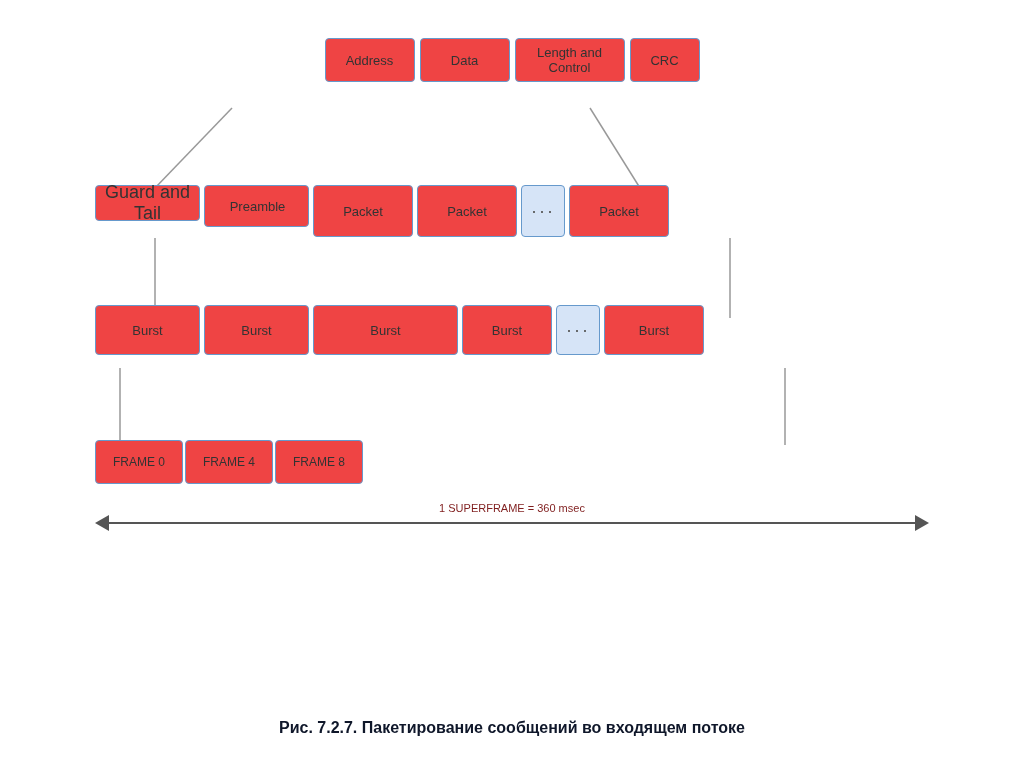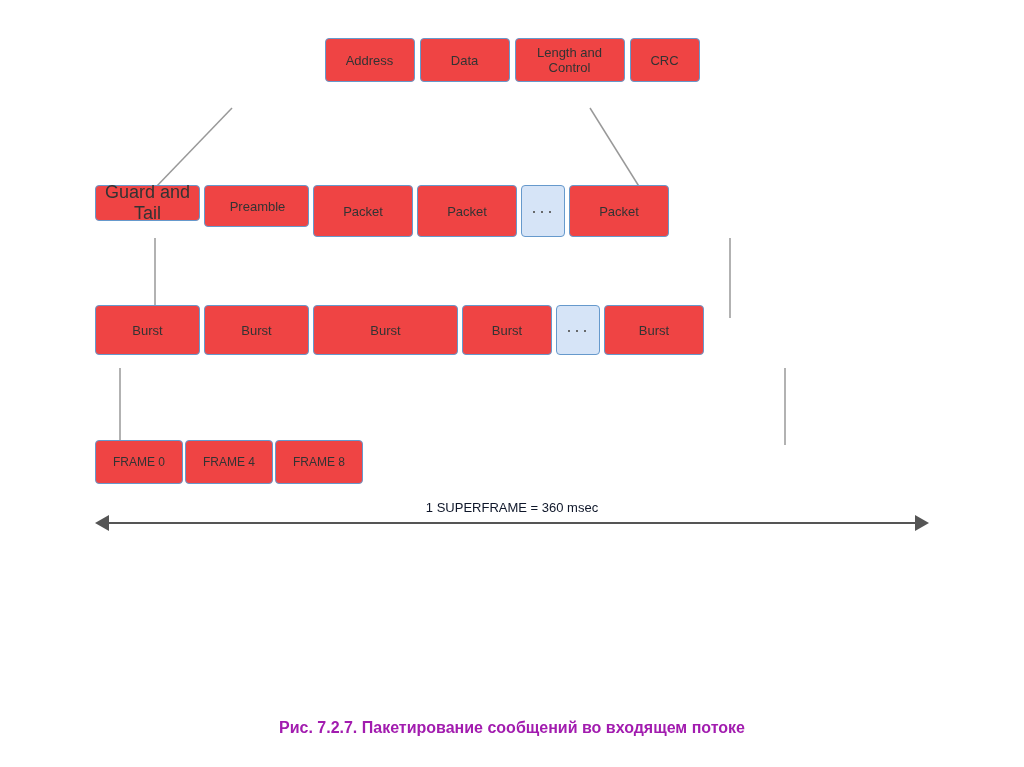--- a/index.html
+++ b/index.html
@@ -89,24 +89,24 @@
     <div class="box" style="height:50px;min-width:100px;font-size:13px;">Burst</div>
   </div>
 
   <div style="position:absolute; top:440px; left:95px; display:flex; gap:2px;">
     <div class="box box-frame">FRAME 0</div>
     <div class="box box-frame">FRAME 4</div>
     <div class="box box-frame">FRAME 8</div>
   </div>
 
   <div style="position:absolute; top:498px; left:95px; right:95px; text-align:center;">
-    <span style="font-size:13px;color:#0f172a;">1 SUPERFRAME = 360 msec</span>
+    <span style="font-size:11px;color:#7f1d1d;">1 SUPERFRAME = 360 msec</span>
   </div>
 
   <div style="position:absolute; top:515px; left:95px; right:95px; display:flex; align-items:center;">
     <div style="width:12px;height:0;border-top:8px solid transparent;border-bottom:8px solid transparent;border-right:14px solid #555;"></div>
     <div style="flex:1;height:2px;background:#555;"></div>
     <div style="width:12px;height:0;border-top:8px solid transparent;border-bottom:8px solid transparent;border-left:14px solid #555;"></div>
   </div>
 
-  <div style="position:absolute; bottom:30px; left:0; right:0; text-align:center; font-size:16px; font-weight:bold; color:#a21caf;">Рис. 7.2.7. Пакетирование сообщений во входящем потоке</div>
+  <div style="position:absolute; bottom:30px; left:0; right:0; text-align:center; font-size:16px; font-weight:bold; color:#0f172a;">Рис. 7.2.7. Пакетирование сообщений во входящем потоке</div>
 
 </div>
 
 </body></html>

